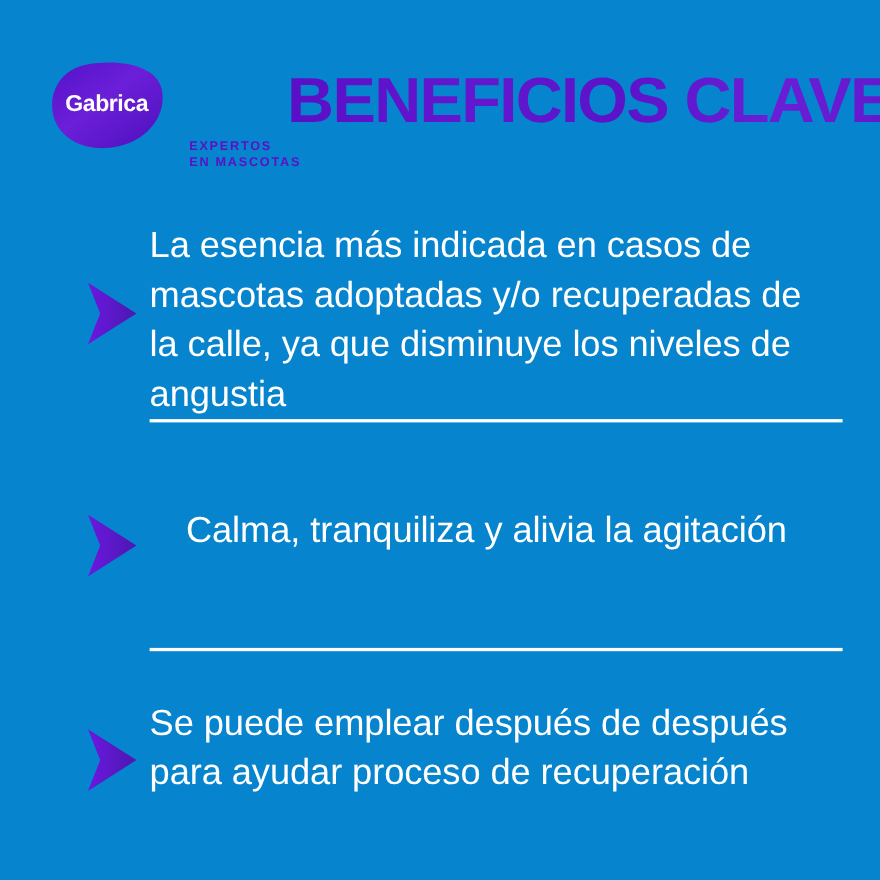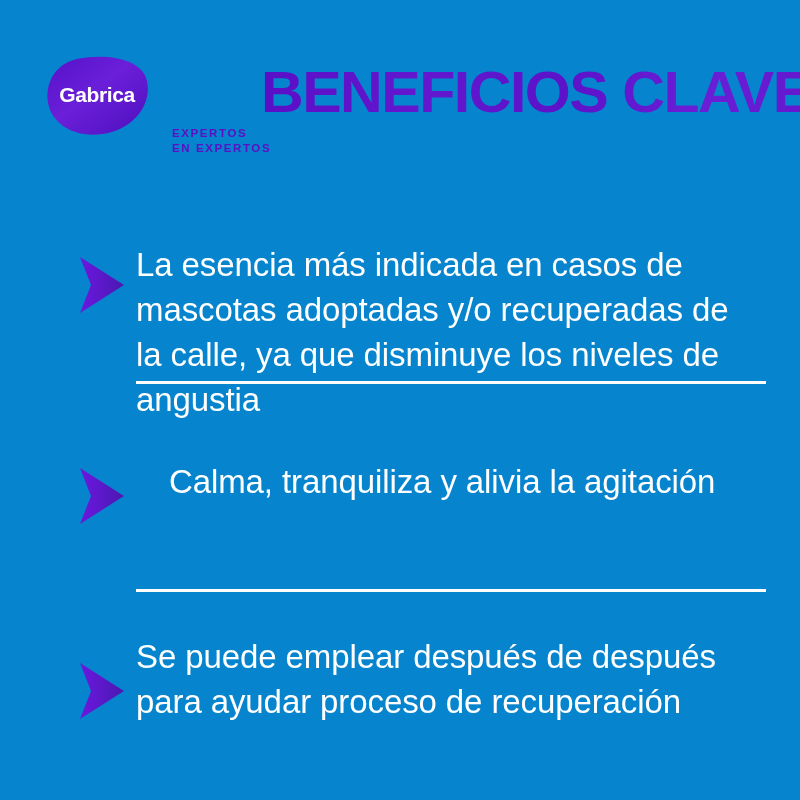--- a/index.html
+++ b/index.html
@@ -118,21 +118,21 @@
   .benefit-text {
     position: absolute;
     left: 136px;
     width: 620px;
     color: #ffffff;
     font-size: 33px;
     line-height: 45px;
     font-weight: 400;
     letter-spacing: -0.1px;
   }
-  .benefit-row[data-idx="0"] .benefit-text { top: 0px; margin-top: 42px; }
+  .benefit-row[data-idx="0"] .benefit-text { top: 0px; }
   .benefit-row[data-idx="1"] .benefit-text { top: 0px; margin-left: 33px; }
   .benefit-row[data-idx="2"] .benefit-text { top: 0px; }
 
   .divider {
     position: absolute;
     left: 136px;
     width: 630px;
     height: 3px;
     background: #ffffff;
   }
@@ -155,21 +155,21 @@
             <stop offset="100%" stop-color="#4D0FBE"></stop>
           </linearGradient>
         </defs>
         <path d="M31 4 C62 -2 96 4 101 26 C106 50 88 72 62 78 C36 84 10 74 3 52 C-3 31 8 9 31 4 Z" fill="url(#blobgrad)"></path>
       </svg>
       <div class="logo-word">Gabrica</div>
     </div>
 
     <div class="tagline">
       <span>EXPERTOS</span>
-      <span class="tagline-l2">EN EXPERTOS</span>
+      <span class="tagline-l2">EN MASCOTAS</span>
     </div>
 
     <div class="main-title">BENEFICIOS CLAVE</div>
   </div>
 
   <div class="benefits">
 
     <div class="benefit-row" data-idx="0">
       <svg class="arrow-icon" viewBox="0 0 48 58">
         <defs>

